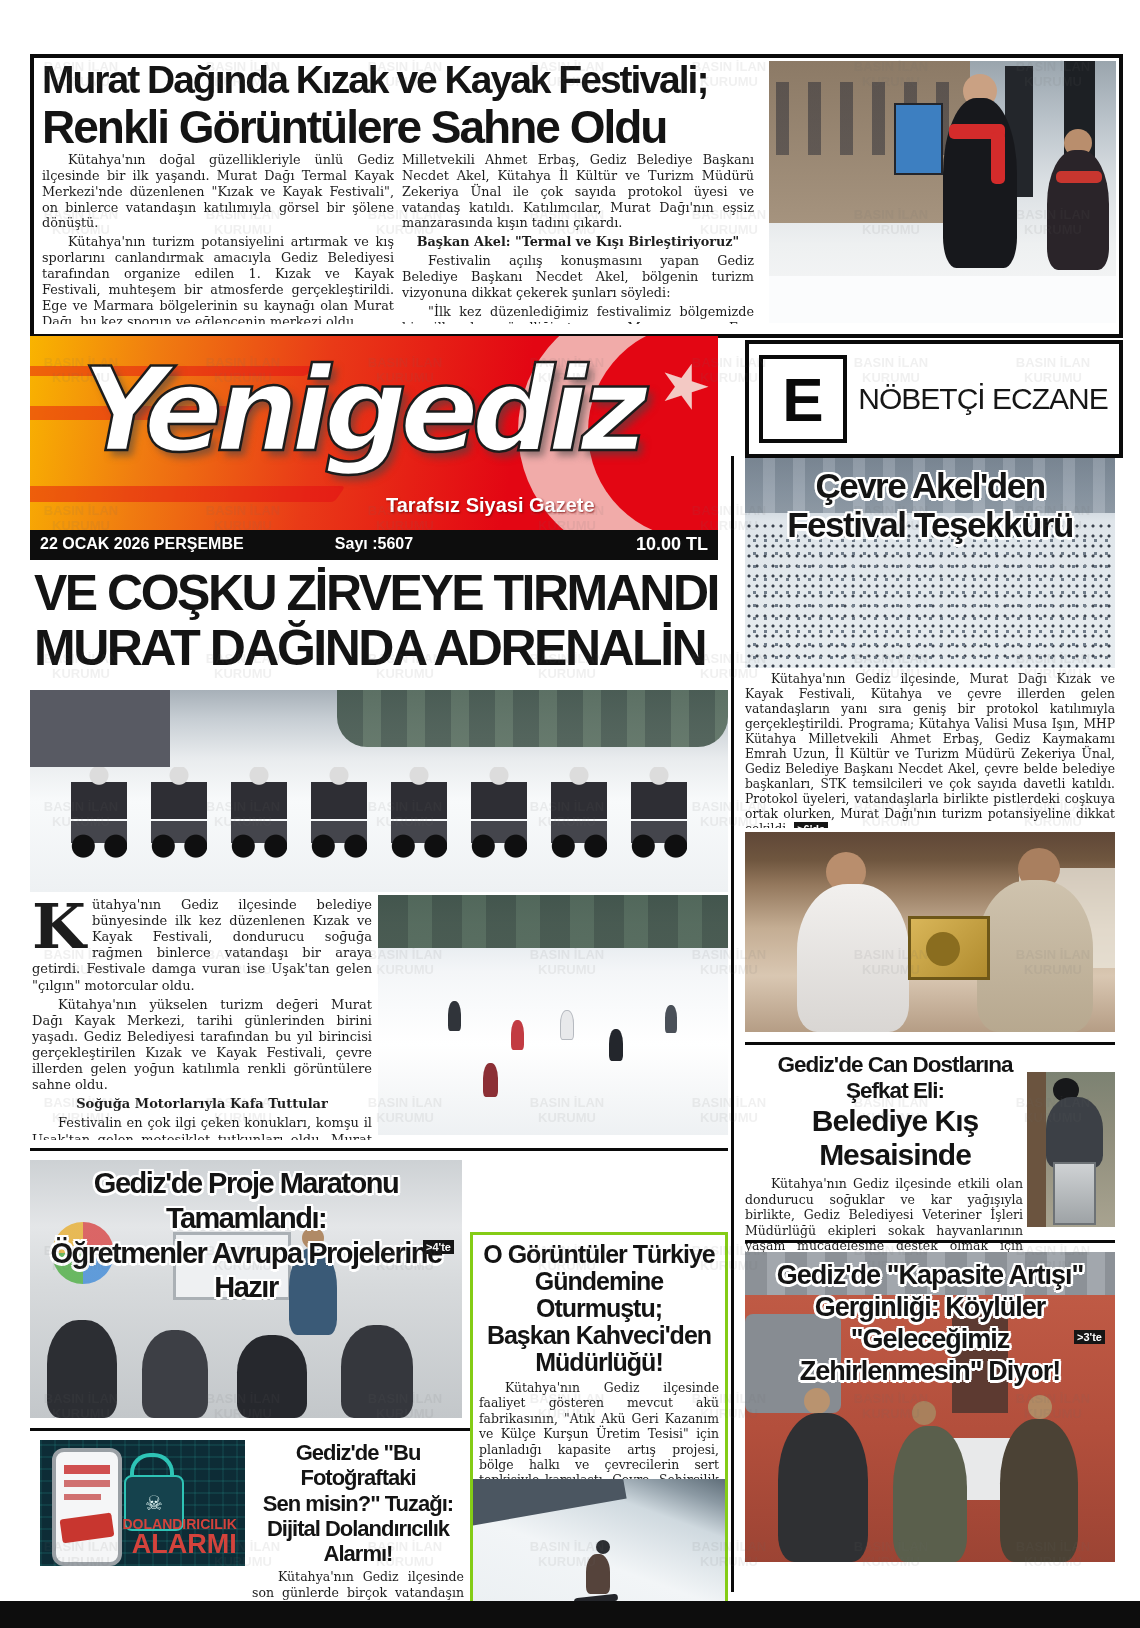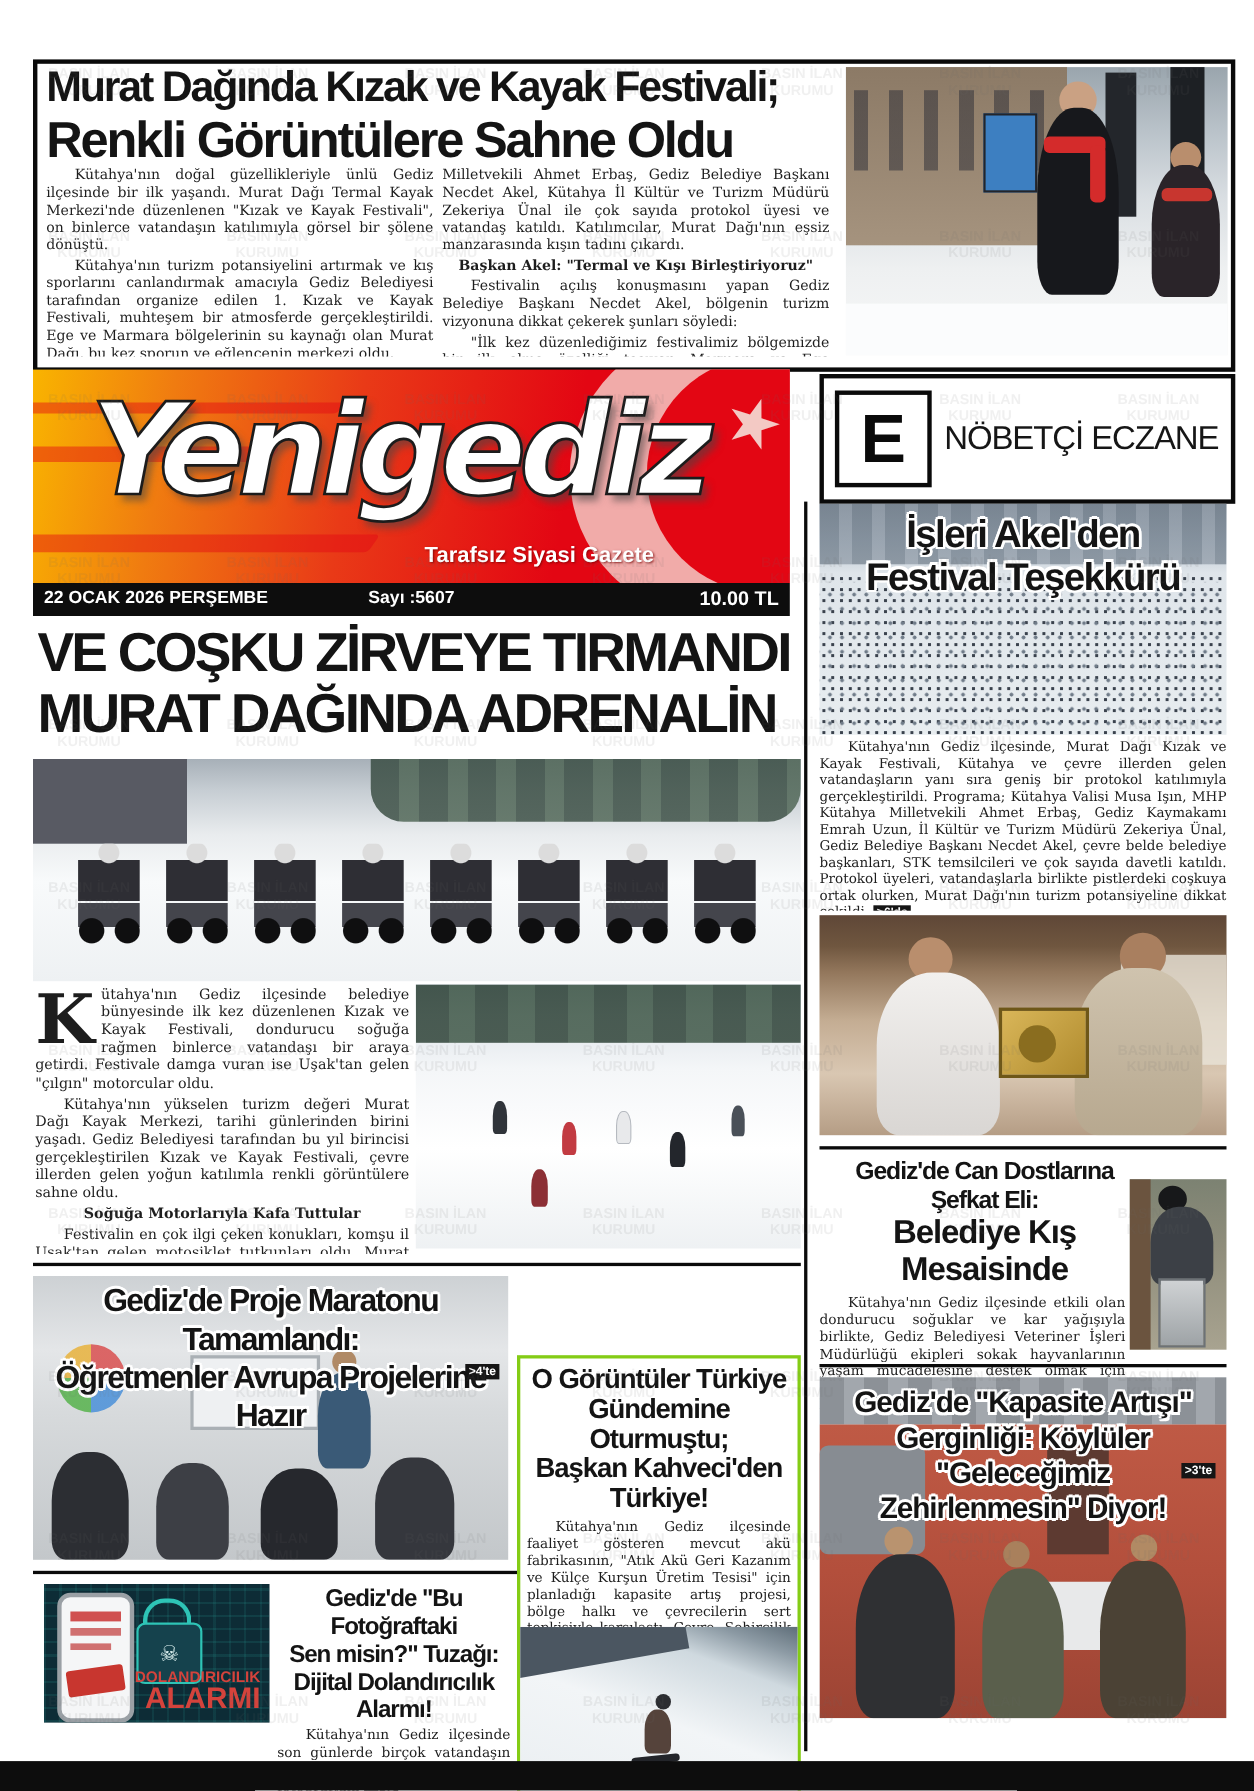--- a/index.html
+++ b/index.html
@@ -125,21 +125,21 @@
   </div>
 
   <div class="rule-v" style="left:731px;top:456px;height:1136px;"></div>
 
   <div class="photo" style="left:745px;top:458px;width:370px;height:210px;
        background:linear-gradient(180deg,#8f9aa6 0%,#b9c4cf 16%,#dfe5ea 30%,#e8edf0 100%);">
     <div class="abs" style="left:0;top:0;width:100%;height:26%;background:repeating-linear-gradient(90deg,#6e7b88 0 18px,#8d98a4 18px 30px);opacity:.7;"></div>
     <div class="abs" style="left:0;top:30%;right:0;bottom:0;background-image:radial-gradient(circle,#3a424d 1.3px,transparent 1.8px);background-size:8px 10px;"></div>
     <div class="abs" style="left:0;top:34%;right:0;bottom:0;background-image:radial-gradient(circle,#707c89 1.5px,transparent 2px);background-size:11px 13px;background-position:4px 5px;"></div>
     <div class="abs hl outlined" style="left:0;top:8px;width:100%;text-align:center;font-size:35px;line-height:1.12;">
-      <div>İşleri Akel'den</div>
+      <div>Çevre Akel'den</div>
       <div>Festival Teşekkürü</div>
     </div>
   </div>
   <div class="abs body-txt" style="left:745px;top:672px;width:370px;height:156px;overflow:hidden;font-size:12.3px;line-height:1.22;">
     <p class="ind">
       <span>Kütahya'nın Gediz ilçesinde, Murat Dağı Kızak ve Kayak Festivali, Kütahya ve çevre illerden gelen vatandaşların yanı sıra geniş bir protokol katılımıyla gerçekleştirildi. Programa; Kütahya Valisi Musa Işın, MHP Kütahya Milletvekili Ahmet Erbaş, Gediz Kaymakamı Emrah Uzun, İl Kültür ve Turizm Müdürü Zekeriya Ünal, Gediz Belediye Başkanı Necdet Akel, çevre belde belediye başkanları, STK temsilcileri ve çok sayıda davetli katıldı. Protokol üyeleri, vatandaşlarla birlikte pistlerdeki coşkuya ortak olurken, Murat Dağı'nın turizm potansiyeline dikkat çekildi.</span>
       <span class="jump">&gt;6'da</span>
     </p>
   </div>
   <div class="photo" style="left:745px;top:832px;width:370px;height:200px;
@@ -289,21 +289,21 @@
         <span class="jump">&gt;4'te</span>
       </p>
     </div>
   </div>
 
   <div class="abs" style="left:470px;top:1232px;width:252px;height:422px;border:3px solid #84cc16;background:#fff;">
     <div class="hl" style="font-size:25px;line-height:1.08;text-align:center;margin-top:6px;letter-spacing:-1px;">
       <div>O Görüntüler Türkiye</div>
       <div>Gündemine Oturmuştu;</div>
       <div>Başkan Kahveci'den</div>
-      <div>Türkiye!</div>
+      <div>Müdürlüğü!</div>
     </div>
     <div class="body-txt" style="margin:4px 6px 0 6px;font-size:12.4px;">
       <p class="ind">
         <span>Kütahya'nın Gediz ilçesinde faaliyet gösteren mevcut akü fabrikasının, "Atık Akü Geri Kazanım ve Külçe Kurşun Üretim Tesisi" için planladığı kapasite artış projesi, bölge halkı ve çevrecilerin sert tepkisiyle karşılaştı. Çevre, Şehircilik ve İklim Değişikliği</span>
         <span class="jump">&gt;2'de</span>
       </p>
     </div>
     <div class="photo" style="left:0;bottom:0;width:100%;height:178px;
          background:linear-gradient(200deg,#5f6e79 0%,#8c9aa4 10%,#cfd9df 22%,#f2f5f7 48%,#e8edf0 100%);">
       <div class="abs" style="left:-10%;top:-6%;width:70%;height:26%;background:#4b5661;transform:rotate(-10deg);"></div>

